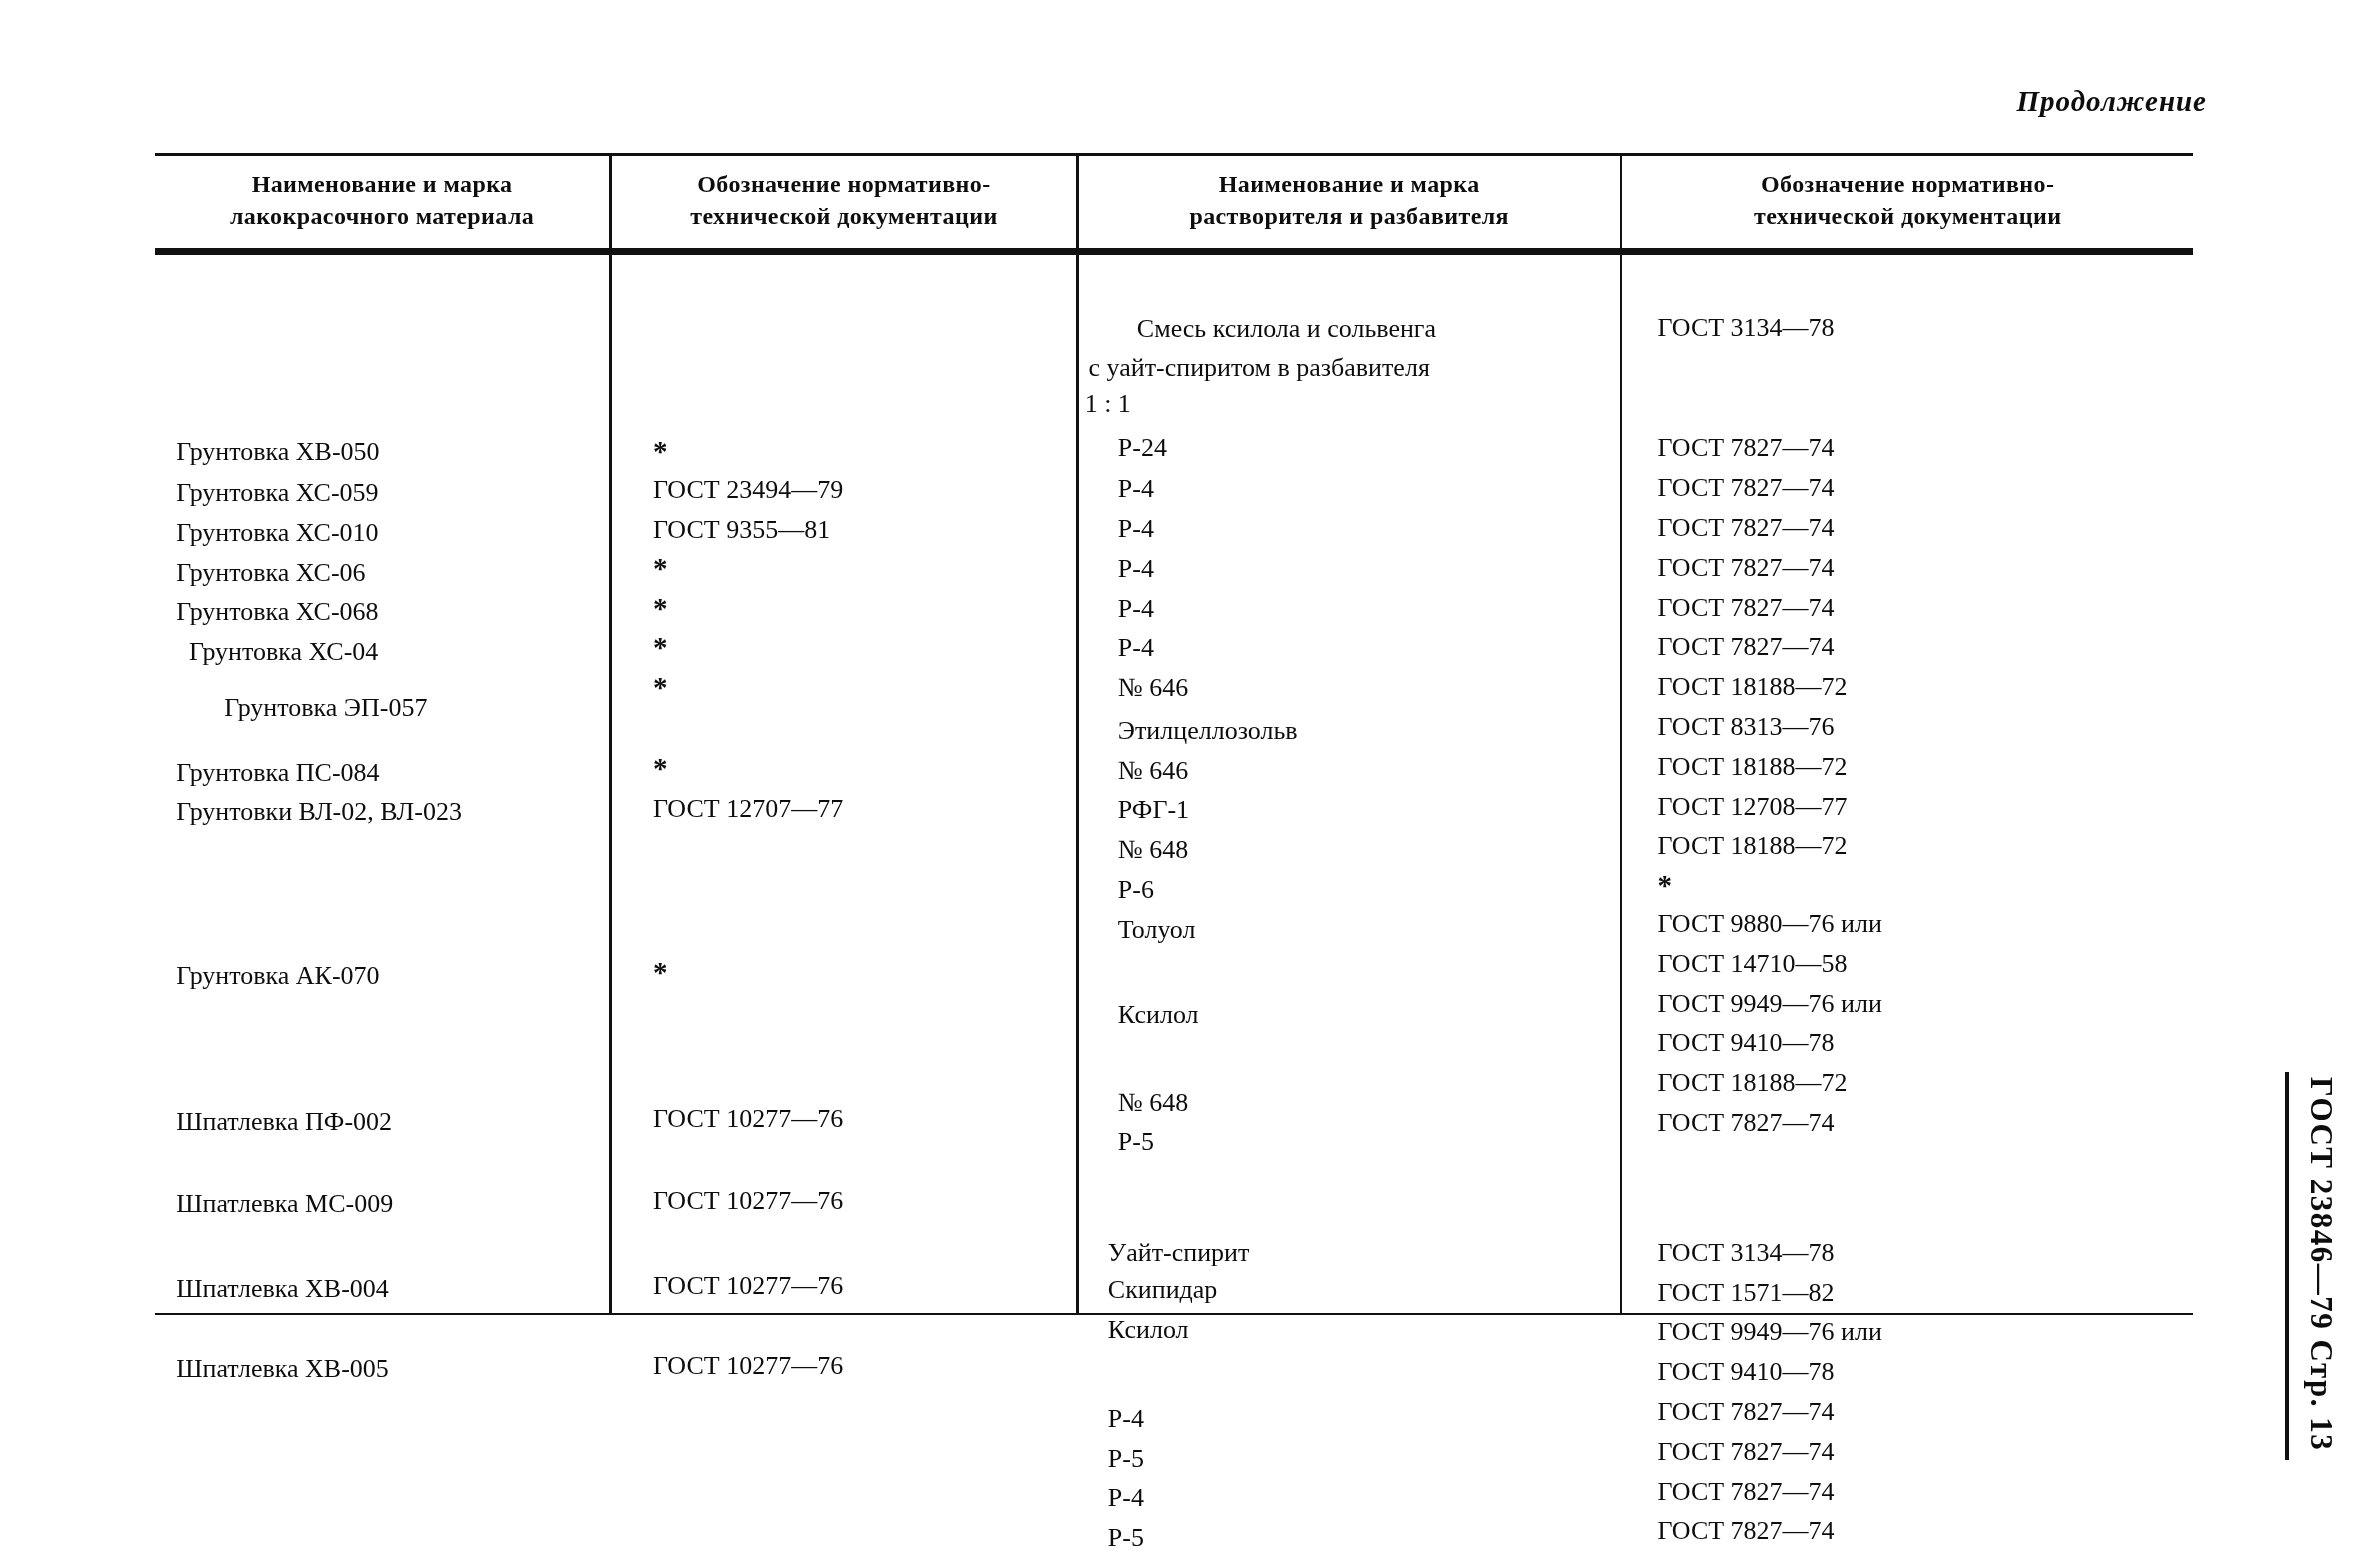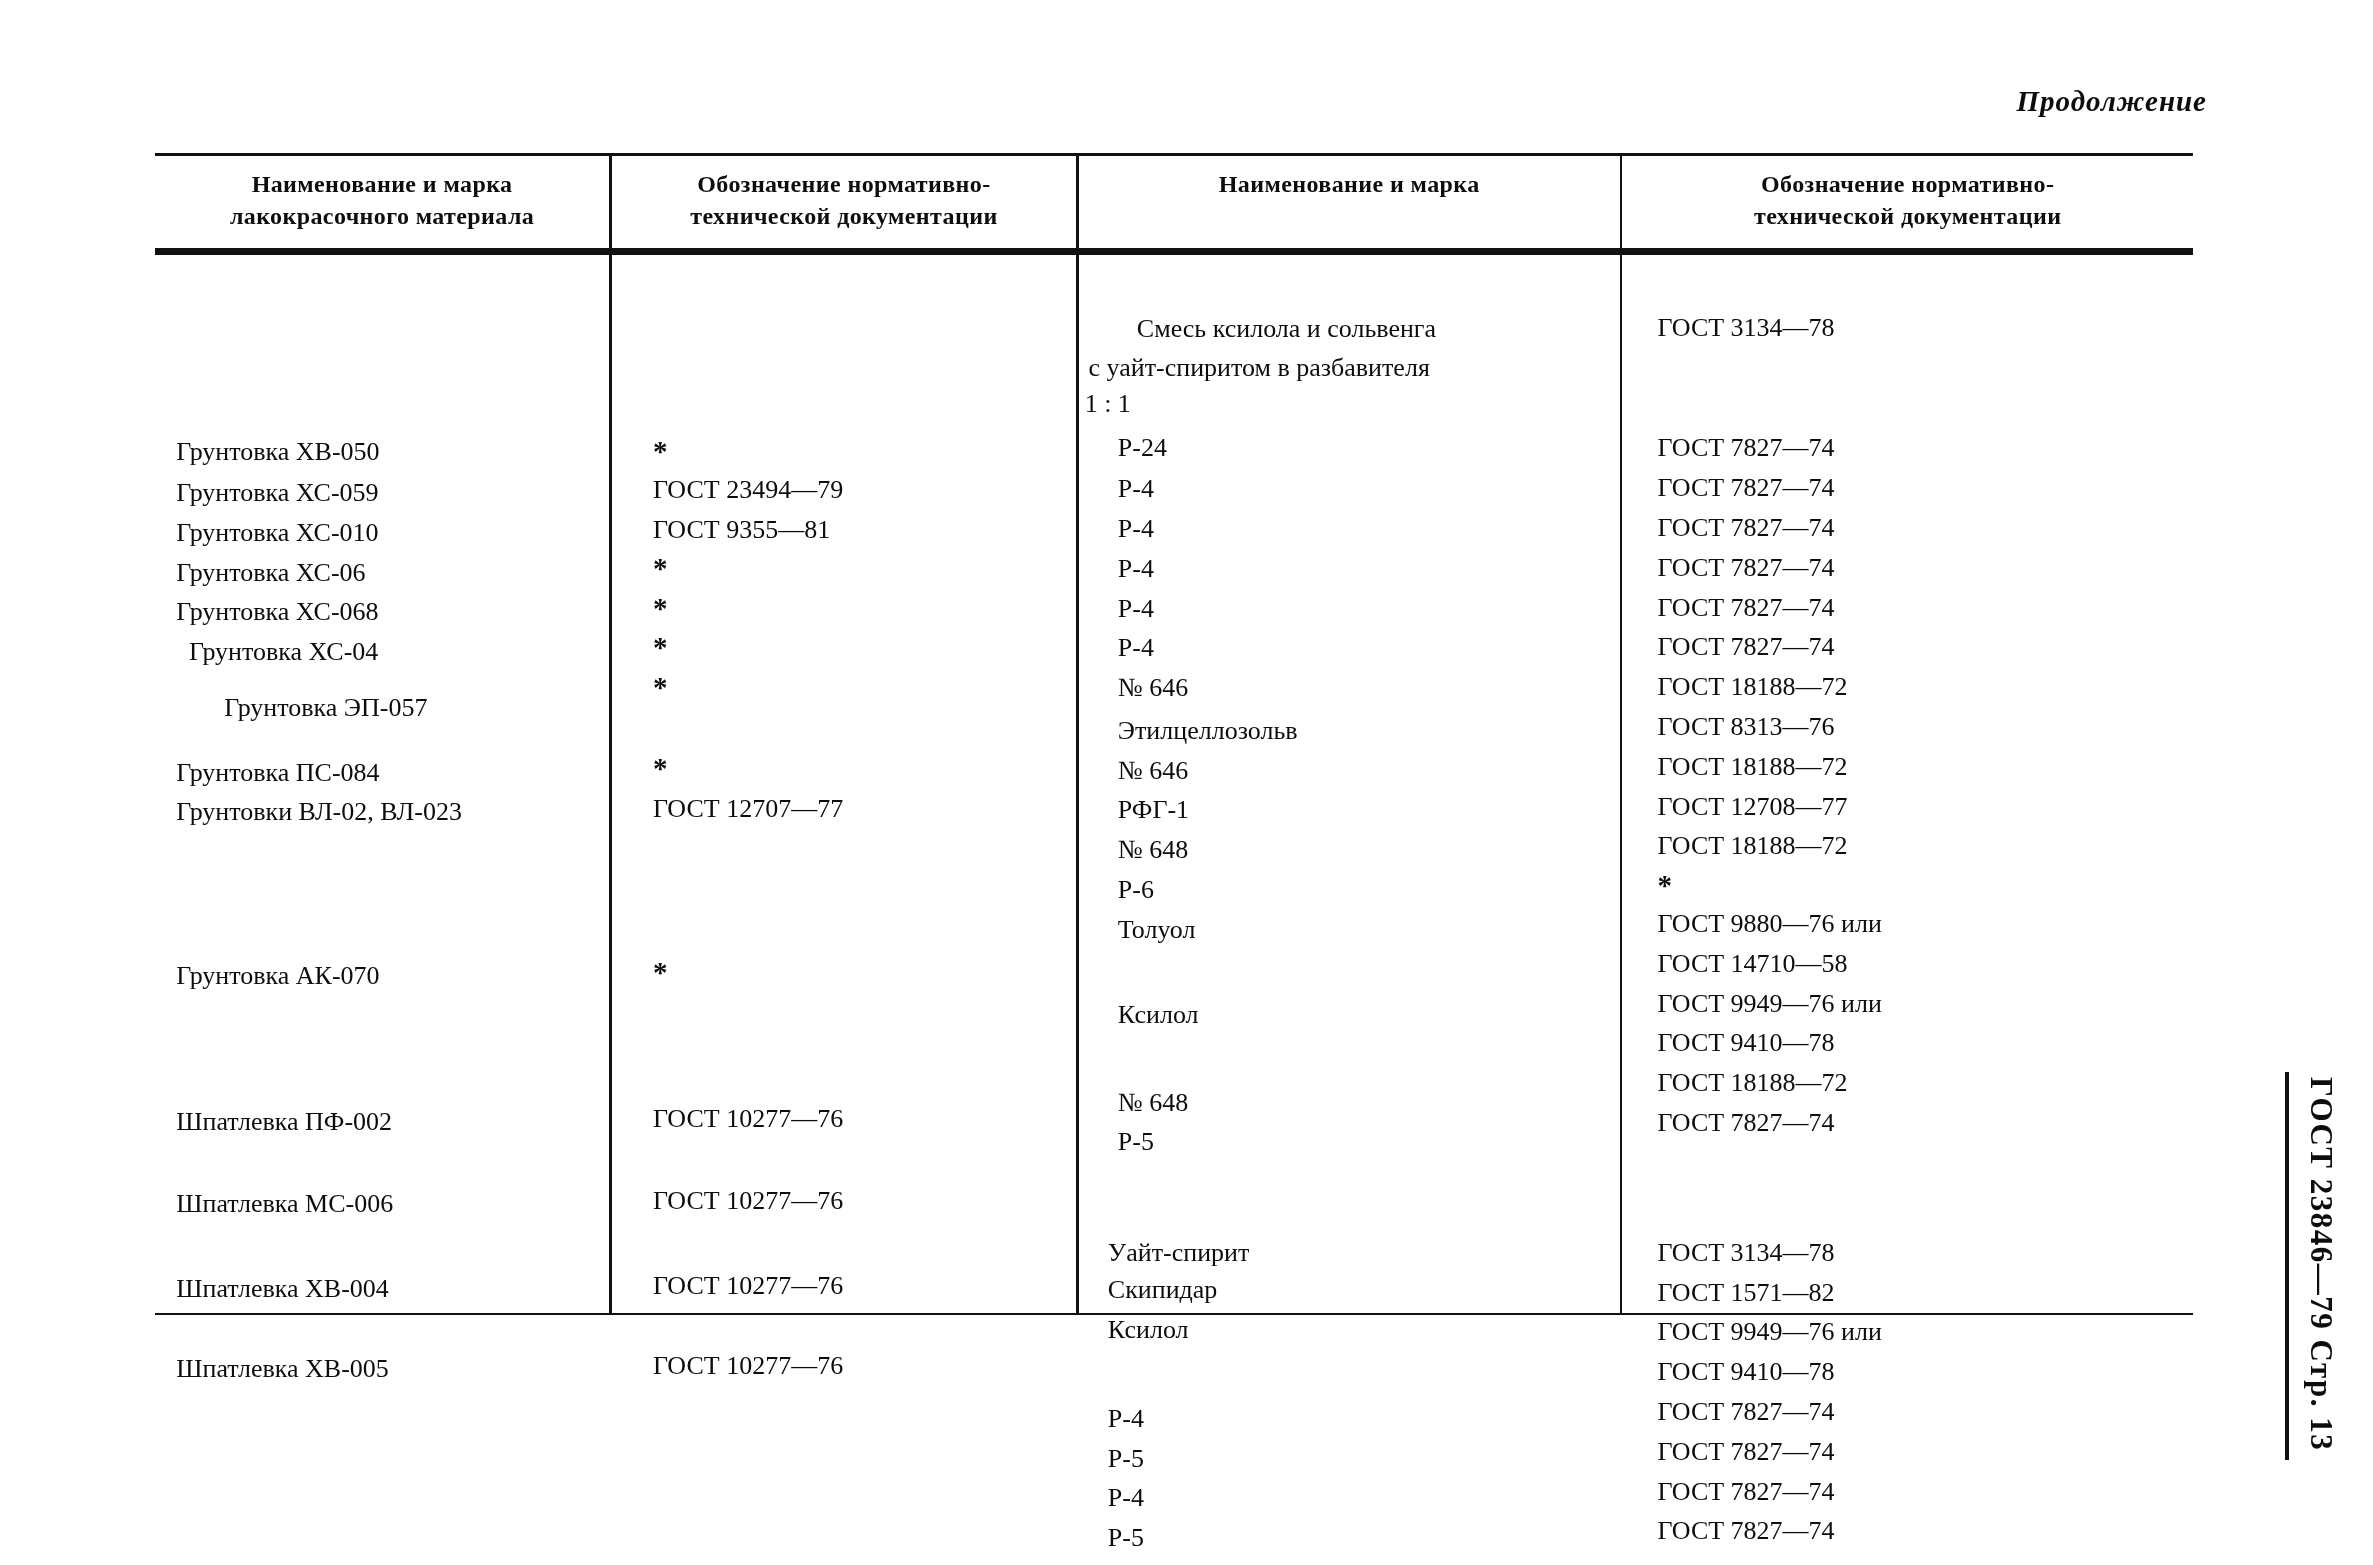--- a/index.html
+++ b/index.html
@@ -157,20 +157,21 @@
         <div>лакокрасочного  материала</div>
       </div>
       <div class="vline"></div>
       <div class="cell col2">
         <div>Обозначение нормативно-</div>
         <div>технической    документации</div>
       </div>
       <div class="vline"></div>
       <div class="cell col3">
         <div>Наименование и марка</div>
+        <div>растворителя и разбавителя</div>
       </div>
       <div class="vline"></div>
       <div class="cell col4">
         <div>Обозначение нормативно-</div>
         <div>технической документации</div>
       </div>
     </div>
 
     <div class="rule-head-bottom"></div>
 
@@ -180,21 +181,21 @@
           <div class="ln" style="top: 225px; left: 21.3px;">Грунтовка ХС-059</div>
           <div class="ln" style="top: 265px; left: 21.3px;">Грунтовка ХС-010</div>
           <div class="ln" style="top: 305px; left: 21.3px;">Грунтовка ХС-06</div>
           <div class="ln" style="top: 344px; left: 21.3px;">Грунтовка ХС-068</div>
           <div class="ln" style="top: 384px; left: 34px; text-align: right;">Грунтовка ХС-04</div>
           <div class="ln" style="top: 440px; left: 21.3px; margin-left: 48px;">Грунтовка ЭП-057</div>
           <div class="ln" style="top: 505px; left: 21.3px;">Грунтовка ПС-084</div>
           <div class="ln" style="top: 544px; left: 21.3px;">Грунтовки ВЛ-02, ВЛ-023</div>
           <div class="ln" style="top: 708px; left: 21.3px;">Грунтовка АК-070</div>
           <div class="ln" style="top: 854px; left: 21.3px;">Шпатлевка ПФ-002</div>
-          <div class="ln" style="top: 936px; left: 21.3px;">Шпатлевка МС-006</div>
+          <div class="ln" style="top: 936px; left: 21.3px;">Шпатлевка МС-009</div>
           <div class="ln" style="top: 1021px; left: 21.3px;">Шпатлевка ХВ-004</div>
           <div class="ln" style="top: 1101px; left: 21.3px;">Шпатлевка ХВ-005</div>
         </div>
       <div class="vline"></div>
       <div class="colbox col2" id="body-col2">
           <div class="ln star" style="top: 182px; left: 41px;">*</div>
           <div class="ln" style="top: 222px; left: 41px;">ГОСТ 23494—79</div>
           <div class="ln" style="top: 262px; left: 41px;">ГОСТ 9355—81</div>
           <div class="ln star" style="top: 299px; left: 41px;">*</div>
           <div class="ln star" style="top: 339px; left: 41px;">*</div>

